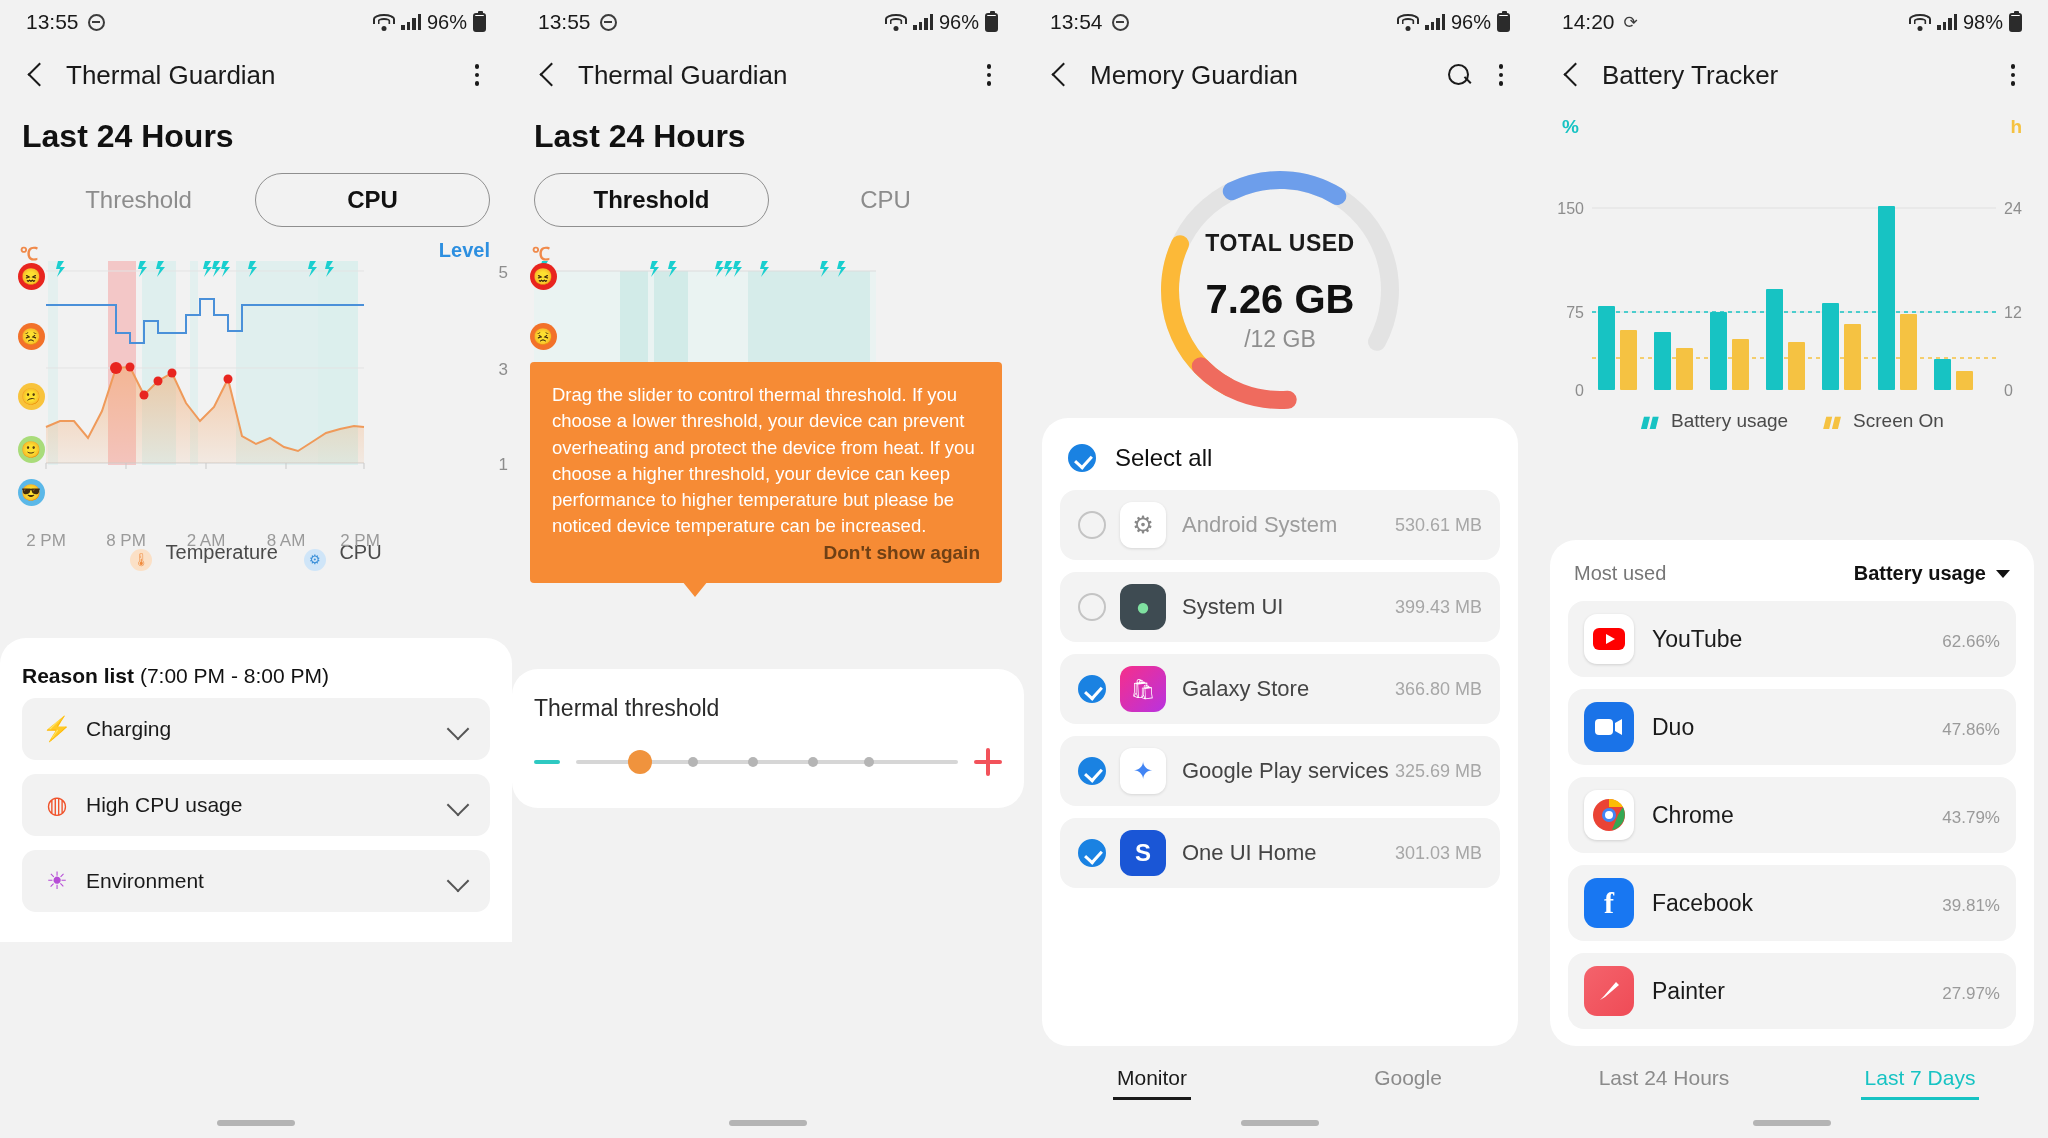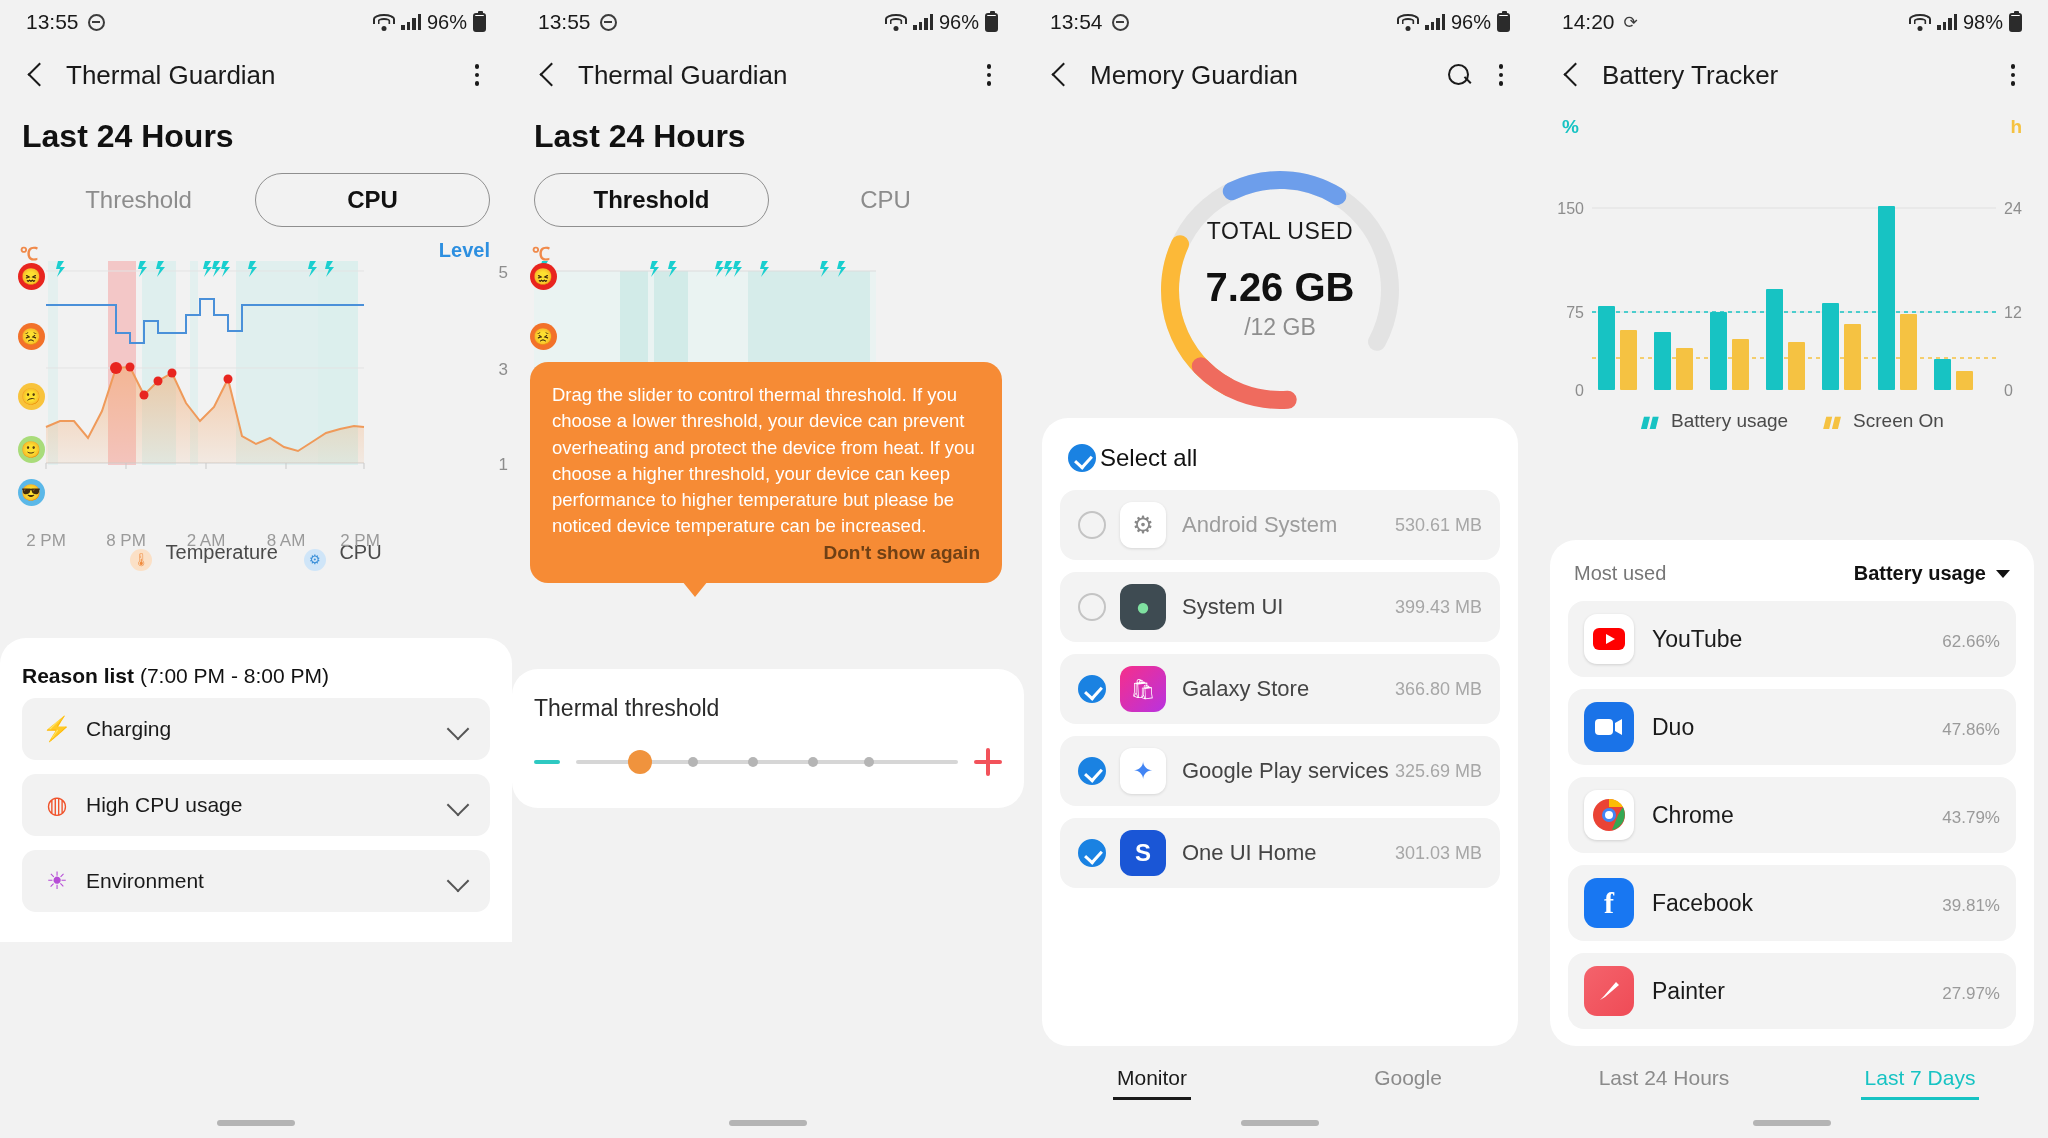--- a/index.html
+++ b/index.html
@@ -68,48 +68,48 @@
   
   .reason-card { position:absolute; left:0; right:0; background:#fff; border-radius:26px 26px 0 0; padding:26px 22px 30px; }
   .reason-title { font-size:21px; color:#111; margin-bottom:10px; }
   .reason-title b { font-weight:bold; }
   .reason-row { display:flex; align-items:center; background:#f2f2f2; border-radius:14px; height:62px; padding:0 18px; margin-bottom:14px; cursor:pointer; }
   .reason-row .ricon { width:34px; font-size:24px; text-align:center; }
   .reason-row .rlabel { flex:1; font-size:21px; color:#1a1a1a; margin-left:12px; }
   .chev { width:16px; height:16px; border-right:2.4px solid #555; border-bottom:2.4px solid #555; transform:rotate(45deg); margin-right:6px; }
 
   
-  .tooltip { position:absolute; background:#f68b35; border-radius:18px; color:#fff; font-size:18.5px; line-height:1.42; padding:20px 22px 16px; }
+  .tooltip { position:absolute; background:#f68b35; border-radius:4px; color:#fff; font-size:18.5px; line-height:1.42; padding:20px 22px 16px; }
   .tooltip .tt-action { text-align:right; font-weight:bold; color:#6f4015; font-size:19px; cursor:pointer; }
   .tooltip::after { content:""; position:absolute; bottom:-14px; left:152px; border-left:13px solid transparent; border-right:13px solid transparent; border-top:16px solid #f68b35; }
 
   
   .thr-card { position:absolute; left:0; right:0; bottom:320px; background:#fff; border-radius:26px; padding:26px 22px 32px; }
   .thr-title { font-size:23px; color:#2a2a2a; margin-bottom:26px; }
   .thr-row { display:flex; align-items:center; gap:16px; }
   .minus { width:26px; height:4px; background:#2ec9c2; border-radius:2px; }
   .plus { width:28px; height:28px; position:relative; }
   .plus::before,.plus::after{content:"";position:absolute;background:#f2525a;border-radius:2px;}
   .plus::before{left:0;top:12px;width:28px;height:4px;}
   .plus::after{left:12px;top:0;width:4px;height:28px;}
   .track { flex:1; height:4px; background:#d6d6d6; border-radius:2px; position:relative; }
   .track i { position:absolute; top:-3px; width:10px; height:10px; border-radius:50%; background:#b5b5b5; }
   .track .thumb { width:24px; height:24px; top:-10px; background:#f0933d; }
 
   
   .donut-wrap { position:relative; height:300px; margin-top:16px; }
   .donut-center { position:absolute; left:0; right:0; top:96px; text-align:center; }
-  .donut-lbl { font-size:23px; font-weight:normal; color:#1a1a1a; letter-spacing:.5px; }
+  .donut-lbl { font-size:23px; font-weight:bold; color:#1a1a1a; letter-spacing:.5px;margin-top:12px; }
   .donut-val { font-size:40px; font-weight:bold; color:#111; margin-top:20px; }
   .donut-tot { font-size:23px; color:#8e8e8e; margin-top:4px; }
   .clean-btn { display:block; margin:6px auto 0; background:#cfe9fb; color:#2196f3; font-size:23px; font-weight:bold; border:none; border-radius:26px; padding:14px 30px; cursor:pointer; }
 
   
   .mem-card { position:absolute; left:18px; right:18px; background:#fff; border-radius:26px; padding:22px 18px 0; }
-  .selectall { display:flex; align-items:center; gap:4px; padding:4px 8px 18px; cursor:pointer; }
+  .selectall { display:flex; align-items:center; gap:19px; padding:4px 8px 18px; cursor:pointer; }
   .cb { width:28px; height:28px; border-radius:50%; border:2px solid #c4c4c4; position:relative; flex:none; }
   .cb.on { background:#1a82e2; border-color:#1a82e2; }
   .cb.on::after { content:""; position:absolute; left:8px; top:6px; width:8px; height:13px; border-right:3px solid #fff; border-bottom:3px solid #fff; transform:rotate(42deg); }
   .selectall-lbl { font-size:24px; color:#111; }
   .mem-row { display:flex; align-items:center; background:#f3f3f3; border-radius:16px; height:70px; padding:0 18px; margin-bottom:12px; cursor:pointer; }
   .mem-row .appic { width:46px; height:46px; border-radius:12px; margin:0 16px 0 14px; flex:none; display:flex; align-items:center; justify-content:center; font-size:24px; }
   .mem-name { font-size:22px; color:#444; flex:1; }
   .mem-name.dim { color:#9c9c9c; }
   .mem-size { font-size:18px; color:#a7a7a7; }
 

